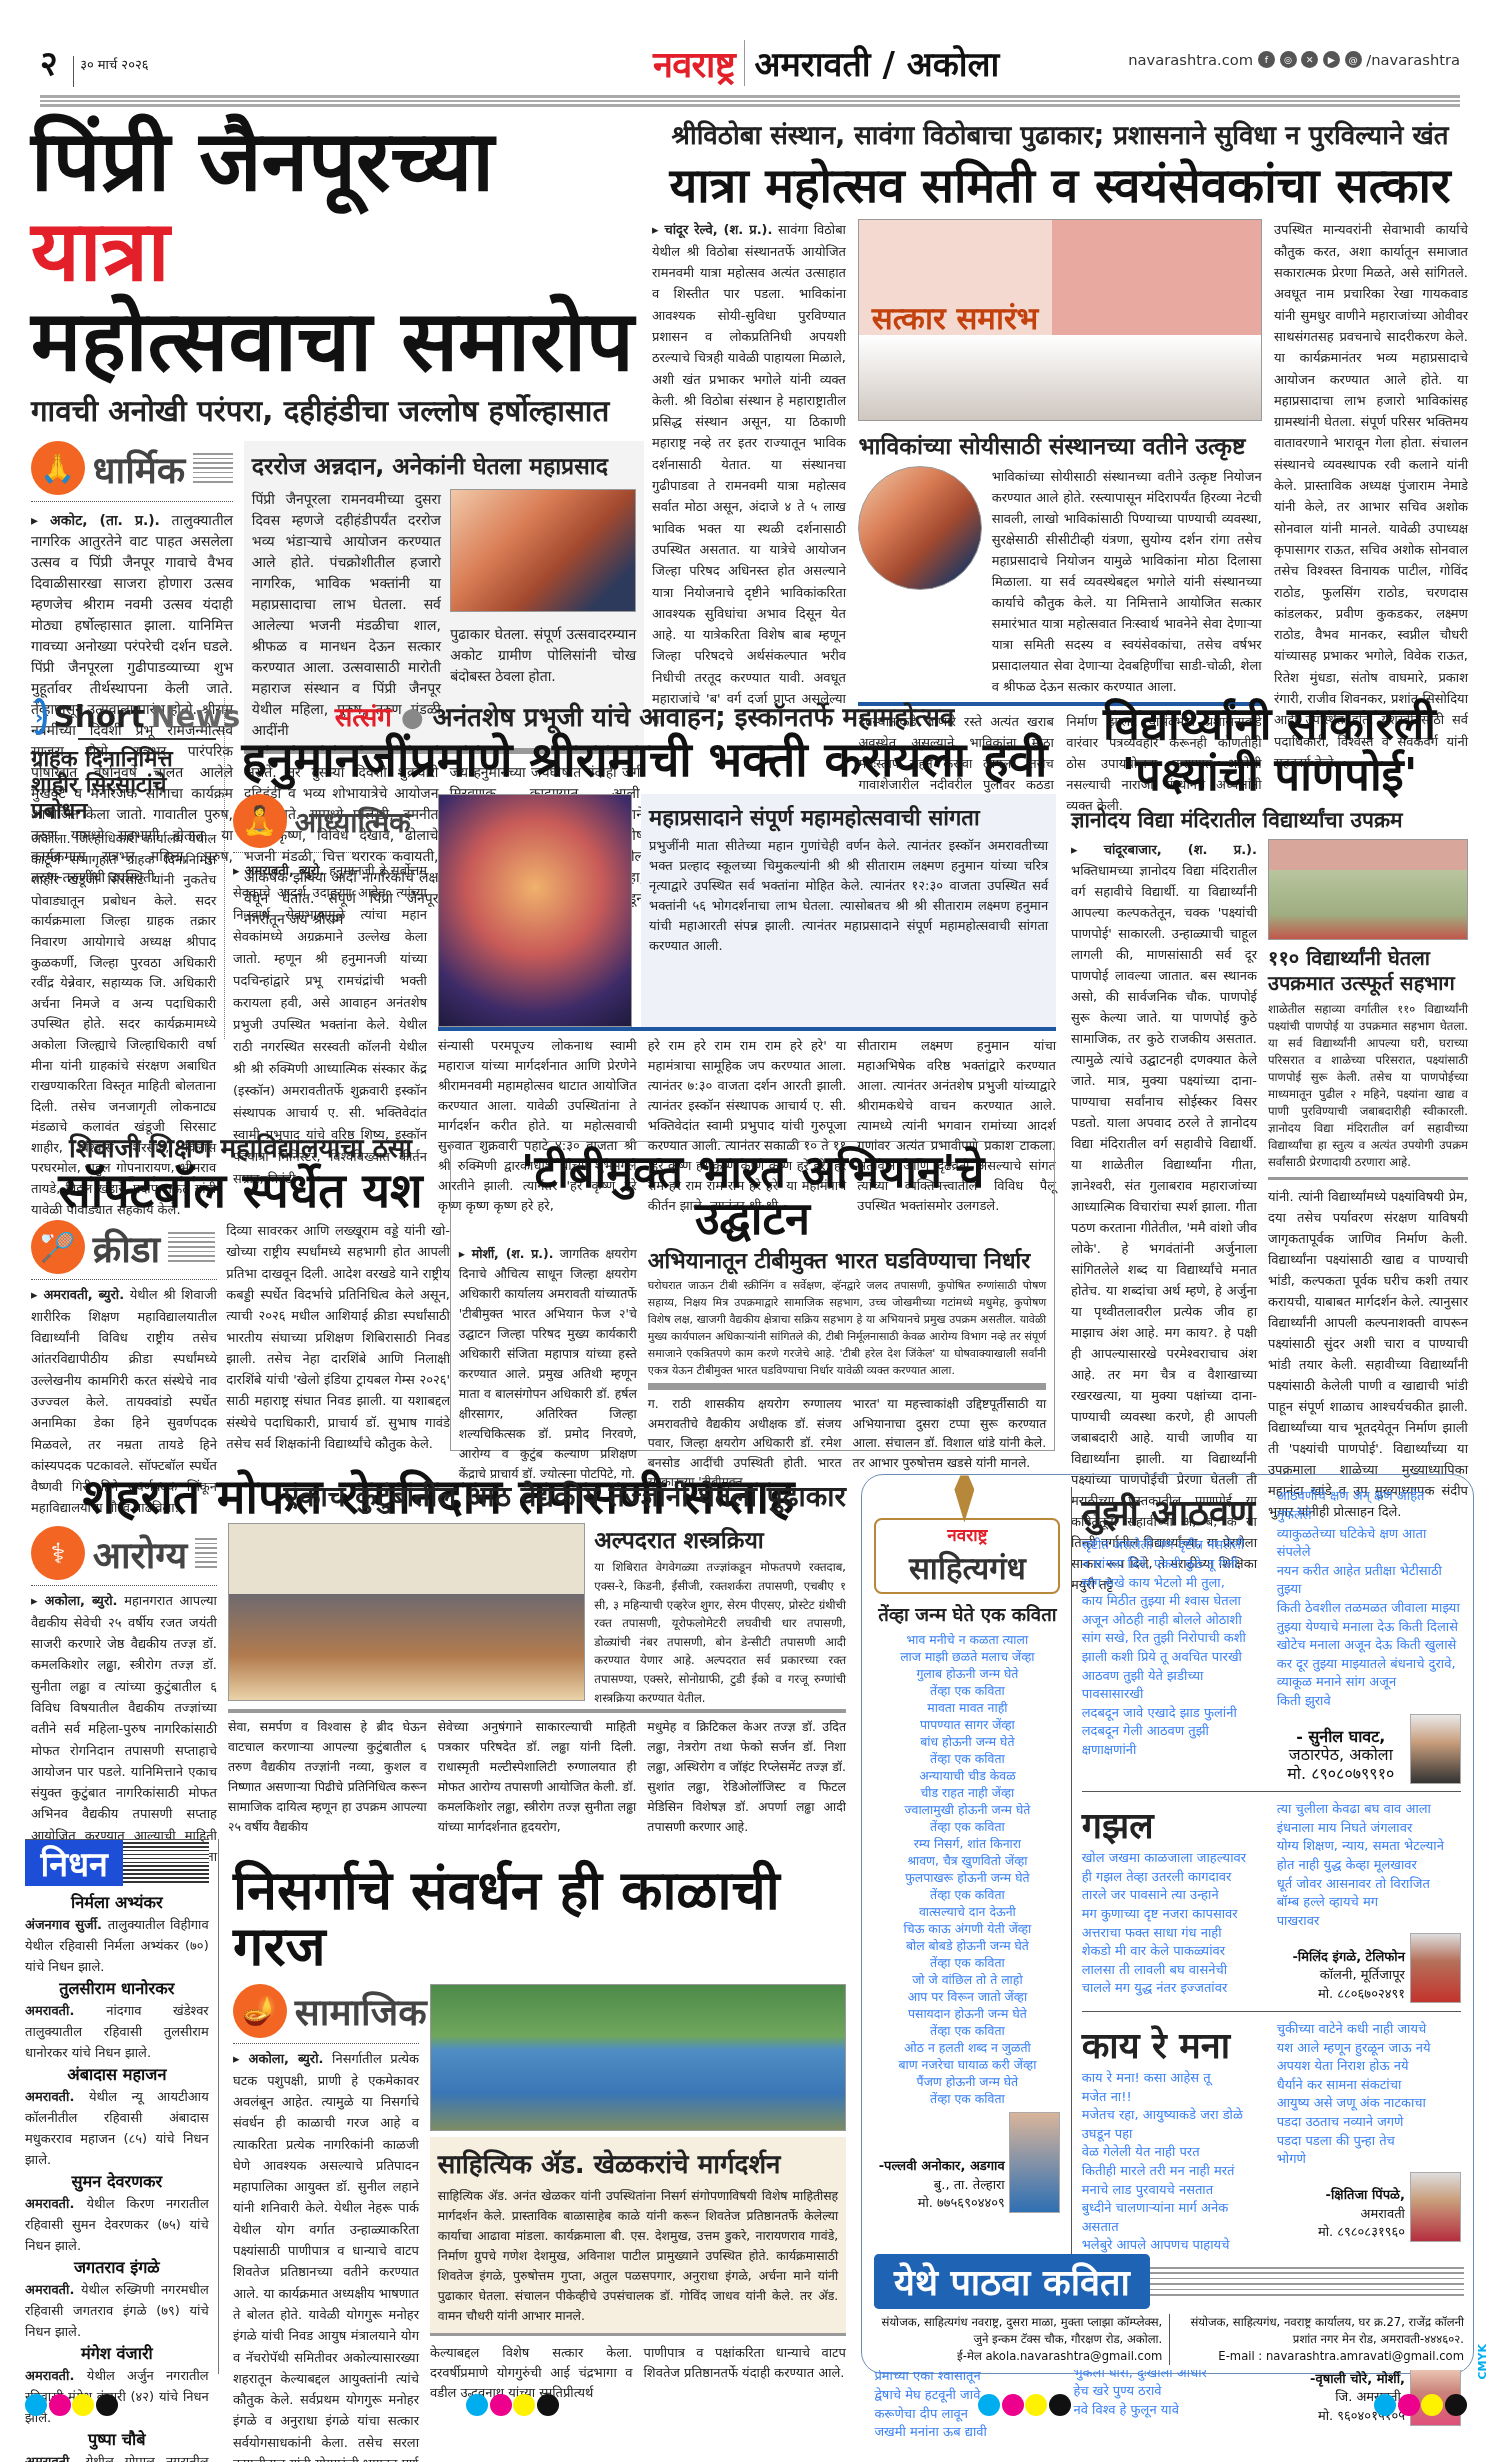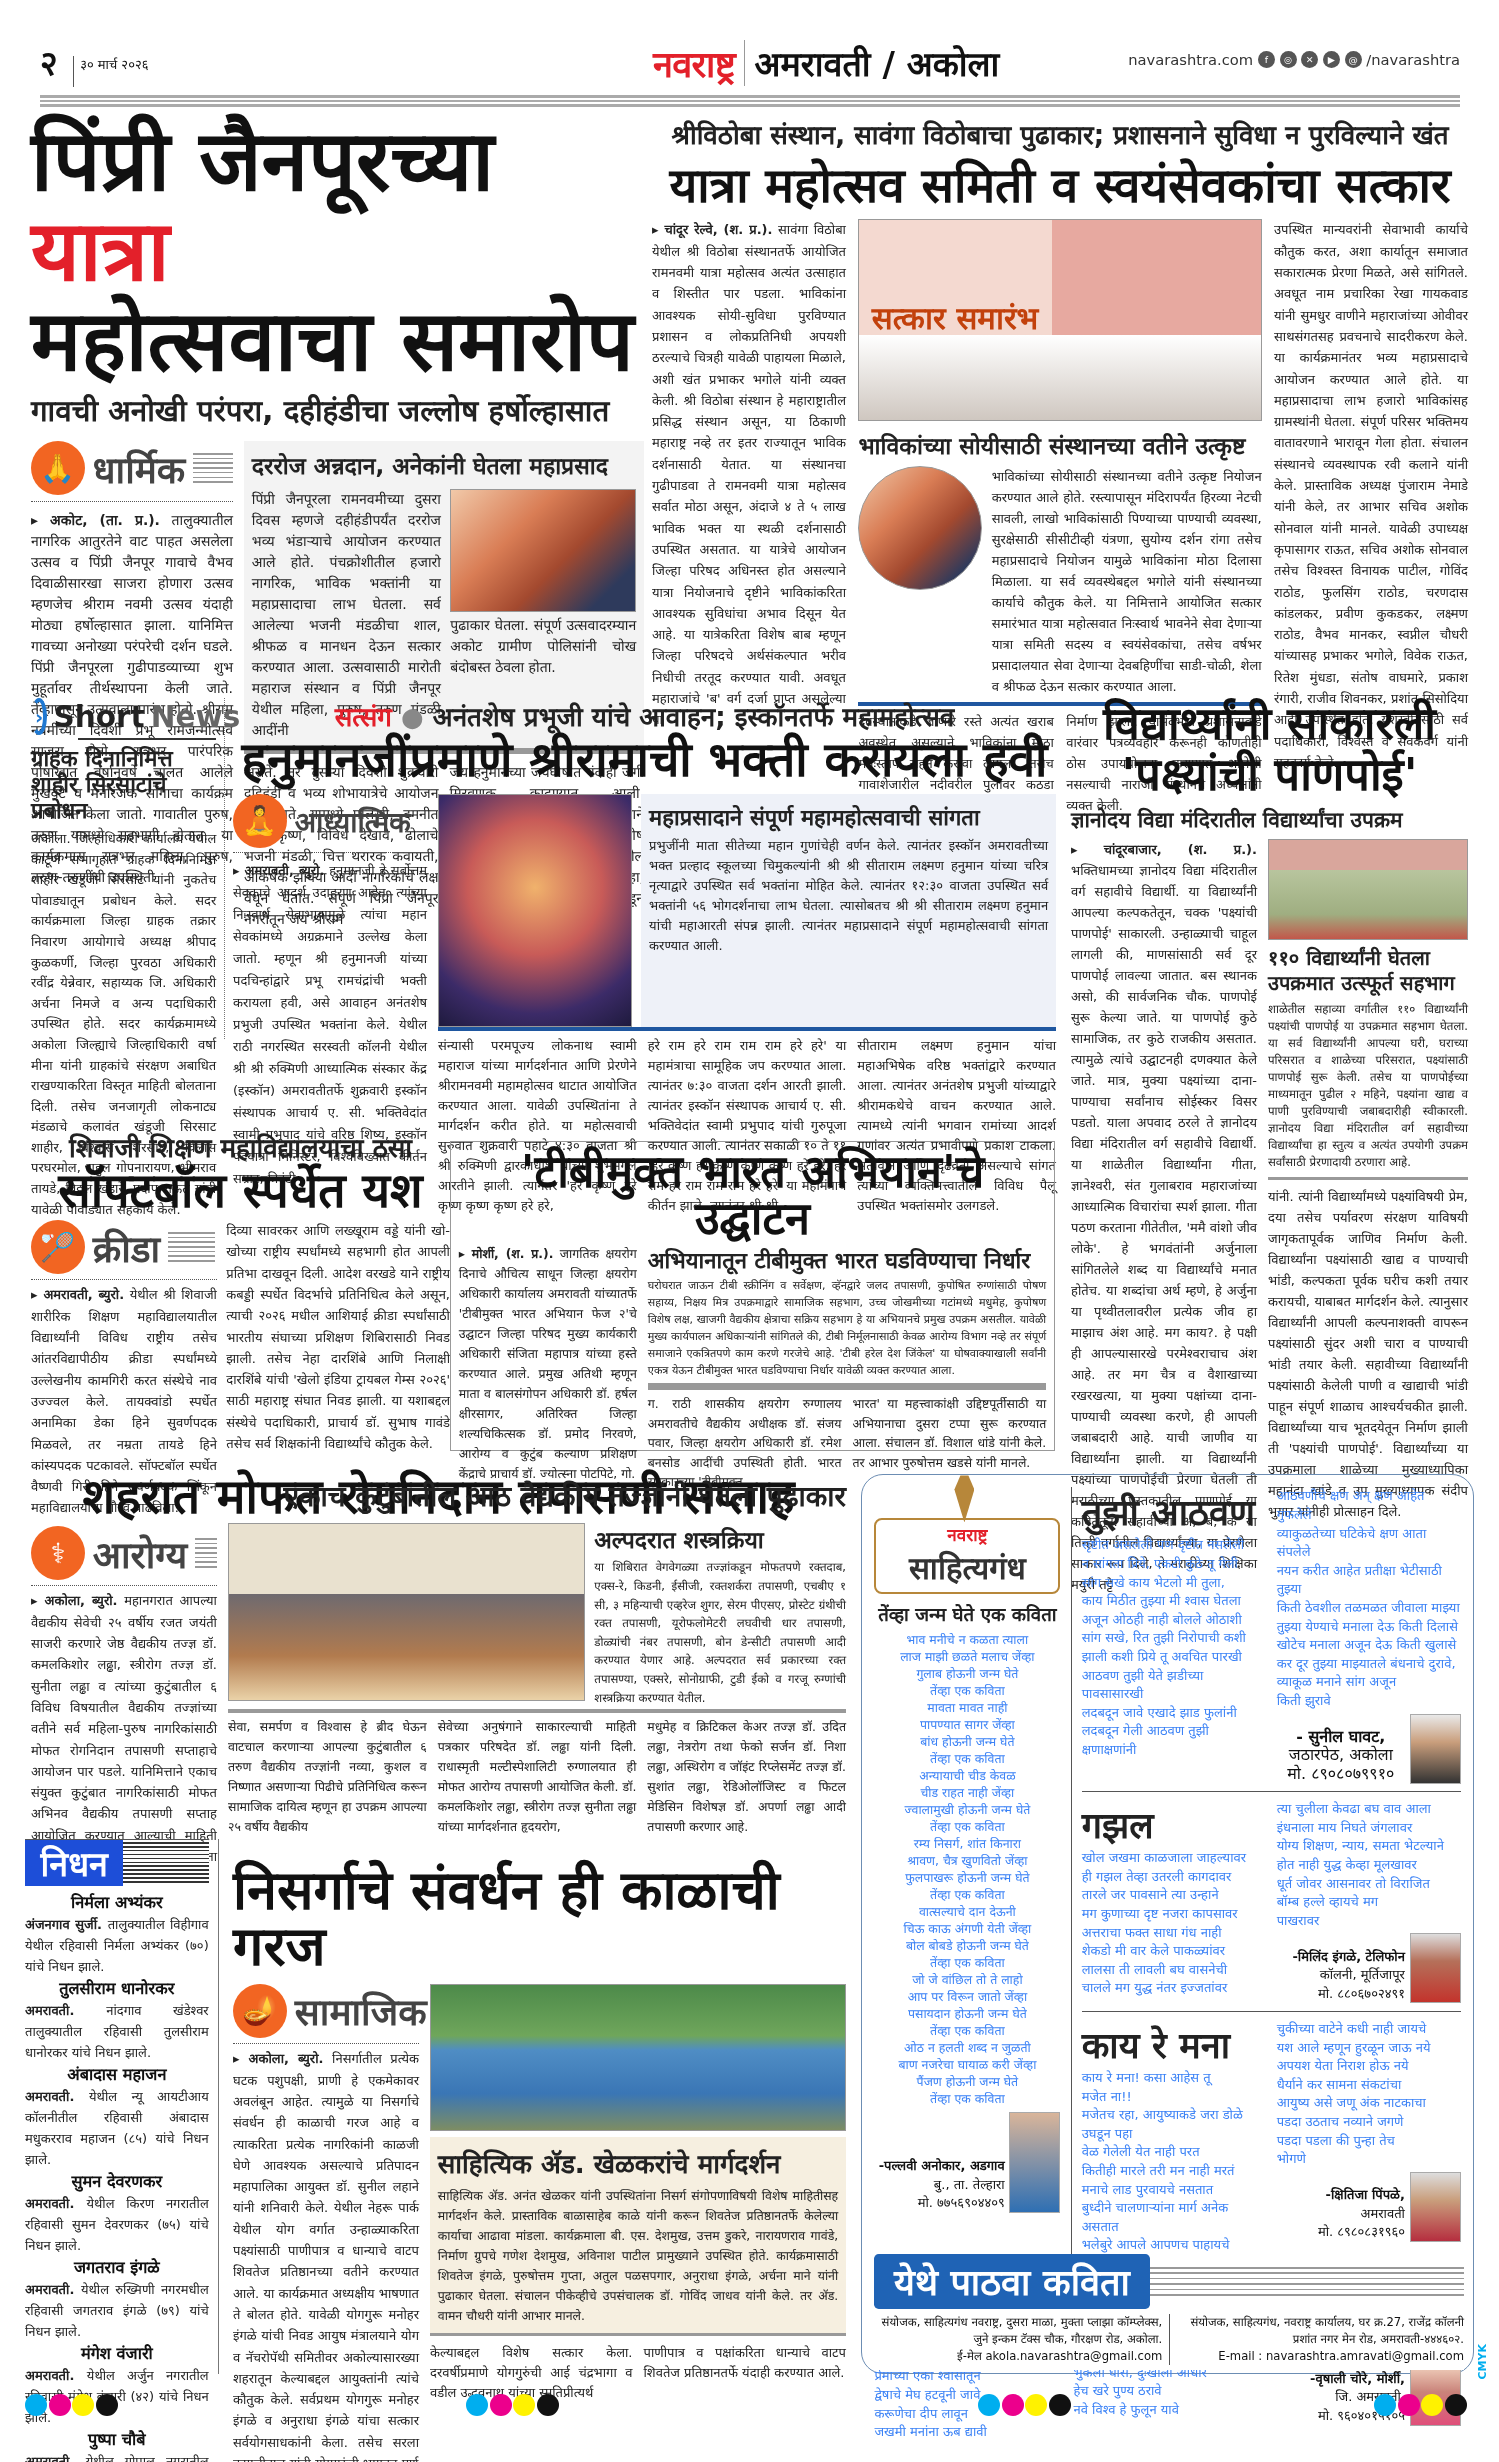--- a/index.html
+++ b/index.html
@@ -93,21 +93,21 @@
         <span>तालुक्यातील नागरिक आतुरतेने वाट पाहत असलेला उत्सव व पिंप्री जैनपूर गावाचे वैभव दिवाळीसारखा साजरा होणारा उत्सव म्हणजेच श्रीराम नवमी उत्सव यंदाही मोठ्या हर्षोल्हासात झाला. यानिमित्त गावच्या अनोख्या परंपरेची दर्शन घडले. पिंप्री जैनपूरला गुढीपाडव्याच्या शुभ मुहूर्तावर तीर्थस्थापना केली जाते. तेंव्हापासून उत्सवाला प्रारंभ होतो. श्रीराम नवमीच्या दिवशी प्रभू रामजन्मोत्सव साजरा होतो. रात्रभर पारंपरिक पोषाखात वर्षानुवर्षे चालत आलेले मुखवटे व मनोरंजक सोंगाचा कार्यक्रम आयोजित केला जातो. गावातील पुरुष, तरुण यामध्ये सहभागी होतात. या कार्यक्रमास रात्रभर महिला, पुरुष, तरुण-तरुणींची उपस्थिती</span>
       </div>
     </div>
     <div style="flex:1">
       <div class="colbox" style="background:#f3f3f3;padding:7.8px;border-bottom:6.2px solid #999">
         <div class="sub" style="font-size:23px">दररोज अन्नदान, अनेकांनी घेतला महाप्रसाद</div>
         <div style="display:flex;gap:9.3px;margin-top:7.8px">
           <div class="body" style="flex:1;font-size:14px;line-height:21px">पिंप्री जैनपूरला रामनवमीच्या दुसरा दिवस म्हणजे दहीहंडीपर्यंत दररोज भव्य भंडाऱ्याचे आयोजन करण्यात आले होते. पंचक्रोशीतील हजारो नागरिक, भाविक भक्तांनी या महाप्रसादाचा लाभ घेतला. सर्व आलेल्या भजनी मंडळीचा शाल, श्रीफळ व मानधन देऊन सत्कार करण्यात आला. उत्सवासाठी मारोती महाराज संस्थान व पिंप्री जैनपूर येथील महिला, पुरुष, तरुण मंडळी आदींनी</div>
           <div style="width:186px">
             <div class="photo photo2" style="height:123px"></div>
-            <div class="body" style="font-size:14px;line-height:21px;margin-top:3px">पुढाकार घेतला. संपूर्ण उत्सवादरम्यान अकोट ग्रामीण पोलिसांनी चोख बंदोबस्त ठेवला होता.</div>
+            <div class="body" style="font-size:14px;line-height:21px;margin-top:12px">पुढाकार घेतला. संपूर्ण उत्सवादरम्यान अकोट ग्रामीण पोलिसांनी चोख बंदोबस्त ठेवला होता.</div>
           </div>
         </div>
       </div>
       <div style="display:flex;gap:11px;margin-top:7.8px">
         <div class="body" style="flex:1;font-size:14px;line-height:21px">असते. तर दुसऱ्या दिवशी शुक्रवारी दहिहंडी व भव्य शोभायात्रेचे आयोजन केले जाते. यामध्ये पालखी, दमनीत राधा कृष्ण, विविध देखावे, ढोलाचे भजनी मंडळी, चित्त थरारक कवायती, आकर्षक झाक्या आदी नागरिकांचे लक्ष वेधून घेतात. संपूर्ण पिंप्री जैनपूर नगरीतून जय श्रीराम</div>
         <div class="body" style="flex:1;font-size:14px;line-height:21px">जय हनुमानच्या जयघोषात यंदाही जंगी मिरवणूक काढण्यात आली. नागरिकांनी मोठ्या उत्साहाने मिरवणुकीत सहभागी होत जल्लोष केला. मिरवणुकीदरम्यान सर्व ढोल भजनी मंडळ व नागरिकांना चना पोहा, सरबत आदींचे वाटप नागरिकांकडून करण्यात आले.</div>
       </div>
     </div>
   </div>
 </section>

